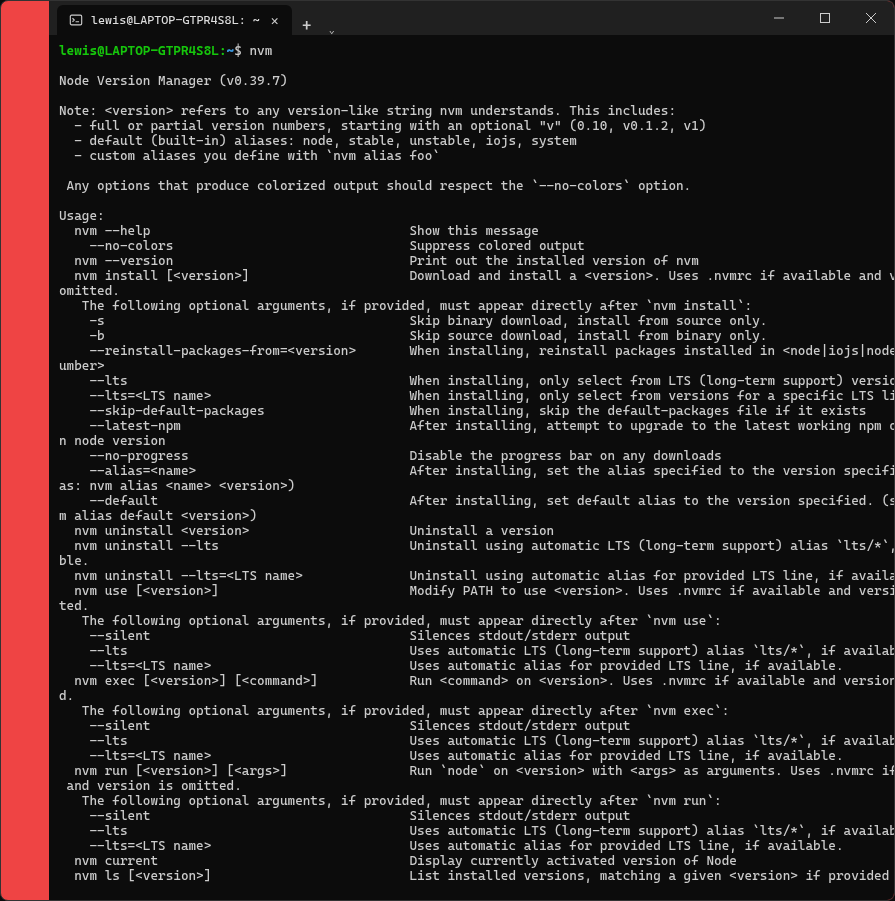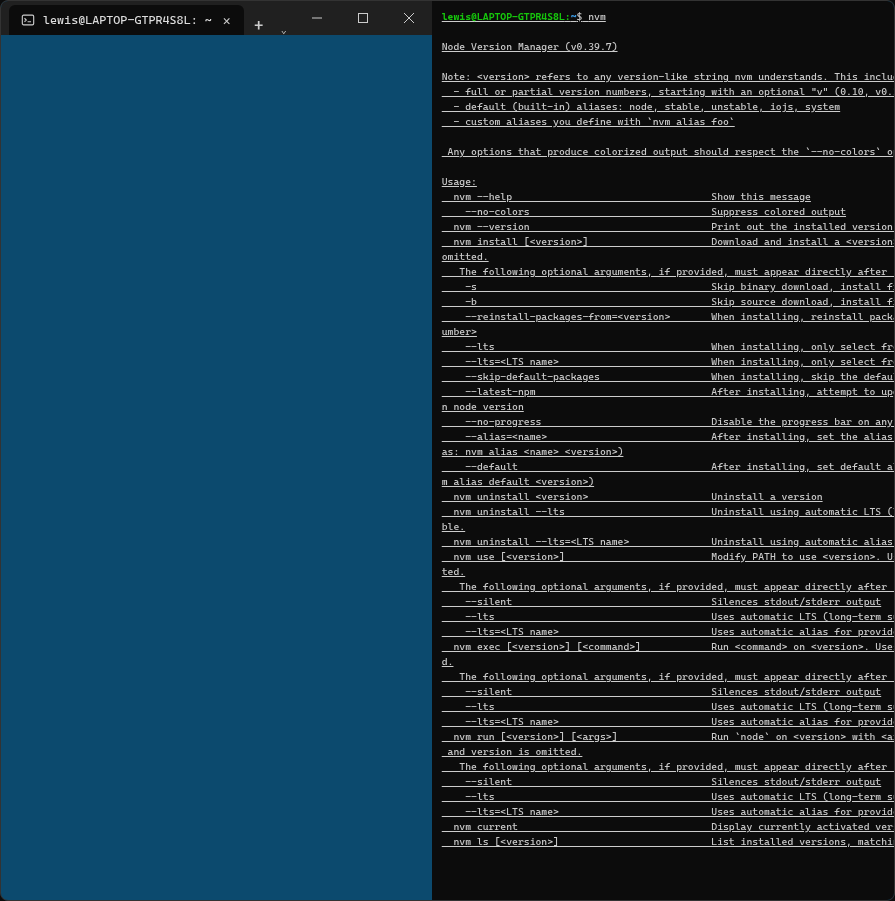--- a/index.html
+++ b/index.html
@@ -1,28 +1,28 @@
 <!DOCTYPE html>
 <html><head>
 <meta charset="utf-8">
 <style>
   * { margin: 0; padding: 0; box-sizing: border-box; }
   html, body { width: 895px; height: 901px; overflow: hidden; background: #0c0c0c; font-family: "Cascadia Mono", "Consolas", monospace; }
-  .window { width: 895px; height: 901px; background: #0c4a6e; display: flex; flex-direction: row; border: 1px solid #333; border-radius: 8px; overflow: hidden; }
+  .window { width: 895px; height: 901px; background: #ef4444; display: flex; flex-direction: column; border: 1px solid #333; border-radius: 8px; overflow: hidden; padding-left: 48px; }
   .titlebar { height: 34px; background: #202020; display: flex; align-items: stretch; user-select: none; }
   .tabs { display: flex; align-items: flex-end; padding-left: 8px; flex: 1; }
   .tab { display: flex; align-items: center; gap: 8px; background: #0c0c0c; color: #ddd; padding: 6px 10px 6px 12px; border-top-left-radius: 6px; border-top-right-radius: 6px; font-size: 12px; height: 30px; }
   .tab .icon { width: 14px; height: 14px; display: inline-flex; align-items: center; justify-content: center; }
   .tab .close { width: 14px; height: 14px; display: inline-flex; align-items: center; justify-content: center; color: #ccc; font-size: 13px; }
   .newtab { color: #ccc; display: flex; align-items: center; justify-content: center; width: 30px; font-size: 16px; }
   .dropdown { color: #ccc; display: flex; align-items: center; justify-content: center; width: 20px; font-size: 10px; }
   .winbtns { display: flex; }
   .winbtn { width: 46px; display: flex; align-items: center; justify-content: center; color: #ccc; }
   .winbtn svg { width: 10px; height: 10px; }
-  .terminal { flex: 1; background: #0c0c0c; color: #cccccc; font-size: 10px; line-height: 15px; padding: 8px 8px 0 10px; white-space: pre; overflow: hidden; letter-spacing: 0px; text-decoration: underline; }
+  .terminal { flex: 1; background: #0c0c0c; color: #cccccc; font-size: 13px; line-height: 15px; padding: 8px 8px 0 10px; white-space: pre; overflow: hidden; letter-spacing: 0px; }
   .prompt-user { color: #16c60c; font-weight: bold; }
   .prompt-path { color: #3a96dd; font-weight: bold; }
   .prompt-dollar { color: #cccccc; }
   .cmd { color: #cccccc; }
 </style>
 </head>
 <body>
 
 <div class="window">
   <div class="titlebar">

